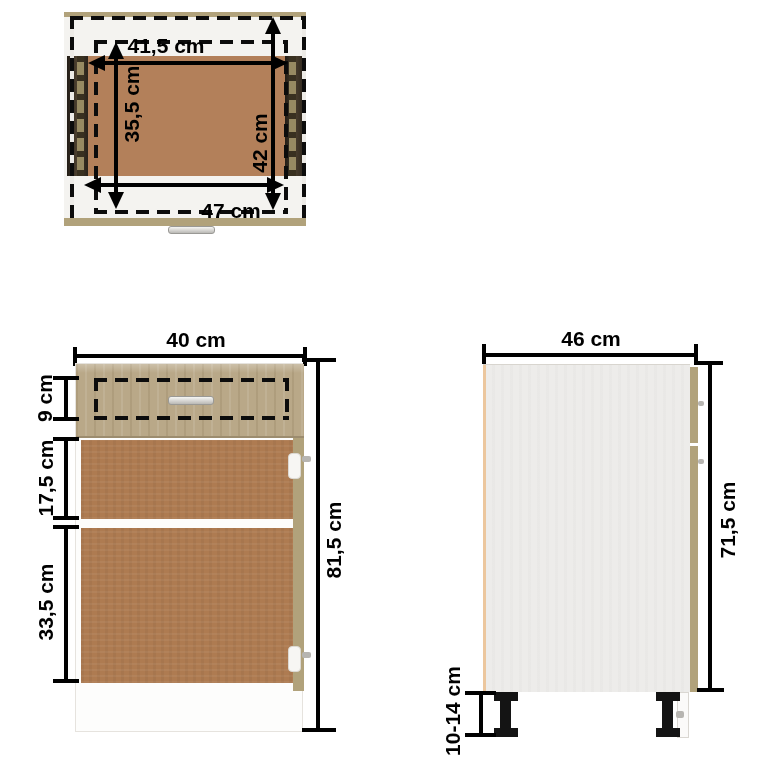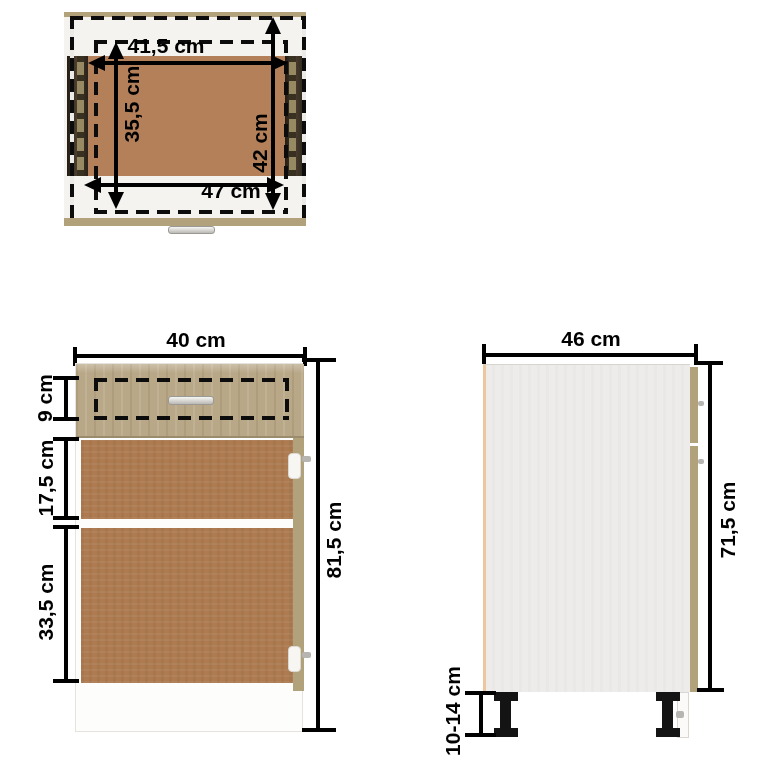--- a/index.html
+++ b/index.html
@@ -81,21 +81,21 @@
     <div class="lab rot" style="left:131px;top:104px;">35,5 cm</div>
 
     <div class="tri u" style="left:265px;top:17px;"></div>
     <div class="lv" style="left:271px;top:31px;height:164px;"></div>
     <div class="tri d" style="left:265px;top:193px;"></div>
     <div class="lab rot" style="left:259px;top:143px;">42 cm</div>
 
     <div class="tri l" style="left:84px;top:177px;"></div>
     <div class="lh" style="left:98px;top:183px;width:172px;"></div>
     <div class="tri r" style="left:267px;top:177px;"></div>
-    <div class="lab" style="left:231px;top:190px;">47 cm</div>
+    <div class="lab" style="left:231px;top:210px;">47 cm</div>
   </div>
 
   <div style="left:0;top:260px;width:400px;height:507px;">
 
     <div class="lv" style="left:73px;top:87px;height:19px;"></div>
     <div class="lh" style="left:73px;top:94px;width:234px;"></div>
     <div class="lv" style="left:303px;top:87px;height:19px;"></div>
     <div class="lab" style="left:196px;top:79px;">40 cm</div>
 
     <div style="left:75px;top:103px;width:228px;height:369px;background:#fdfdfc;border:1px solid #e6e3de;">

